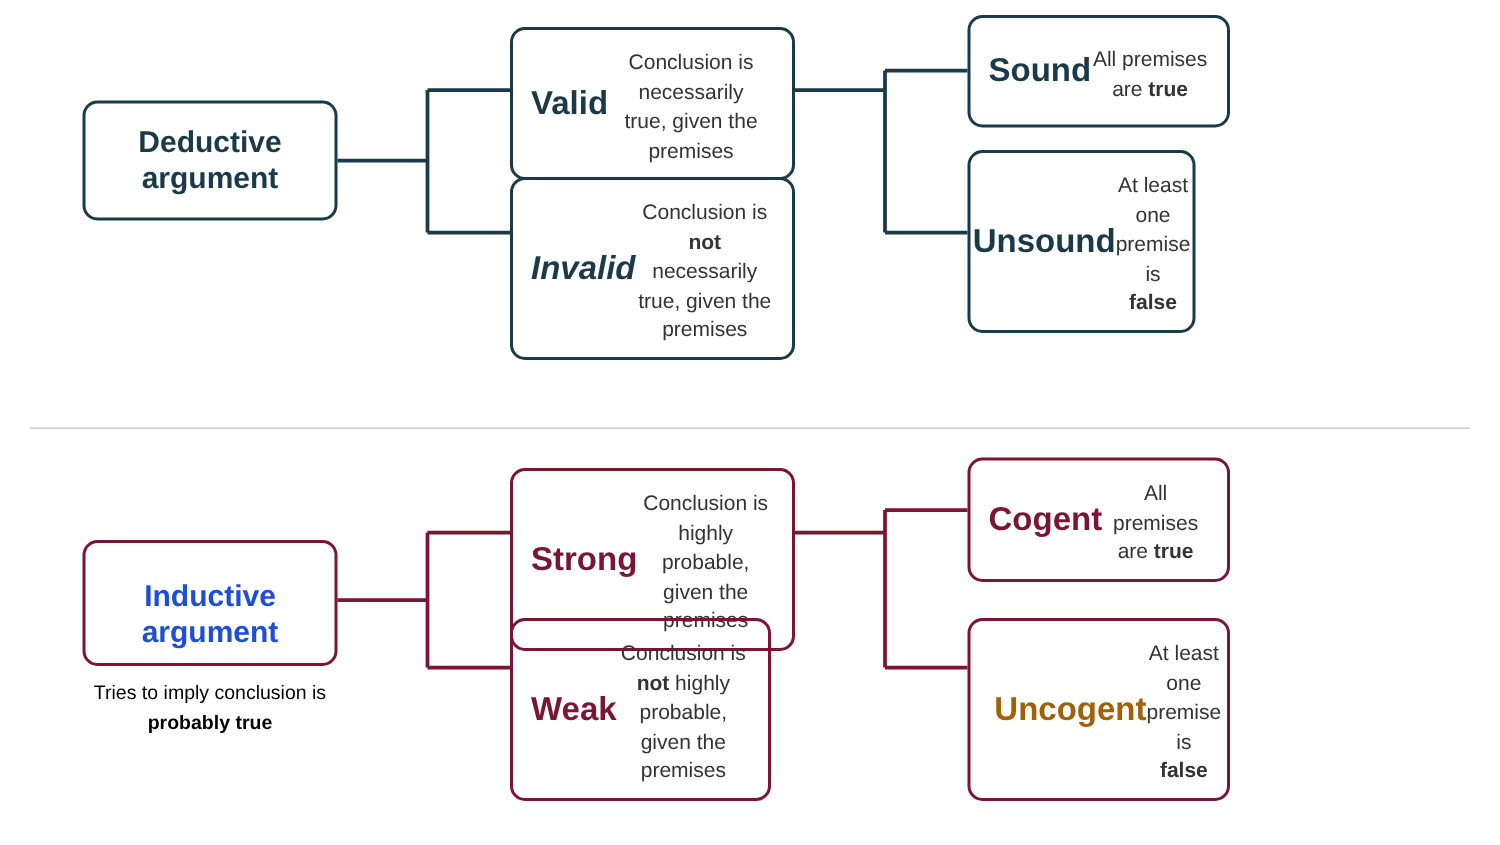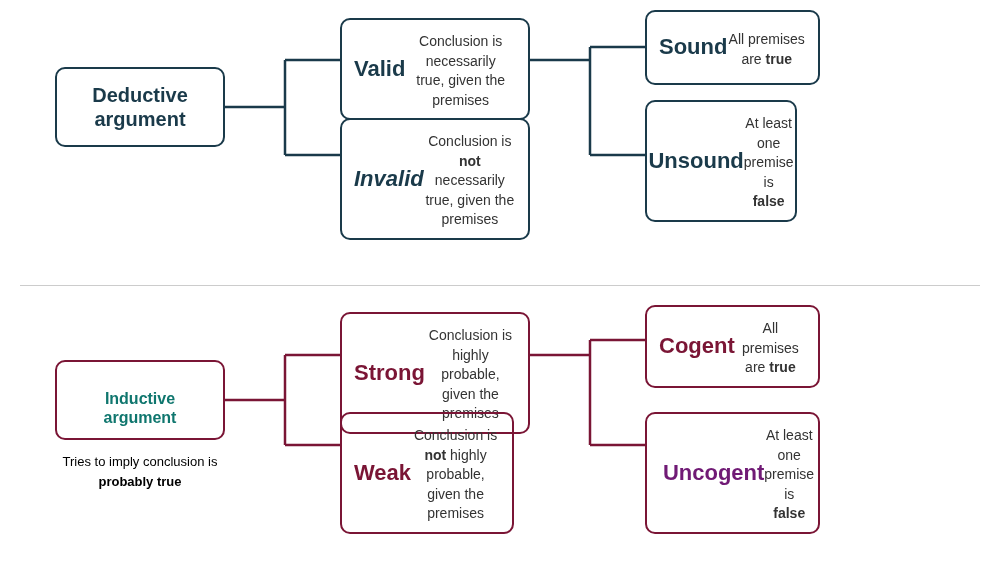--- a/index.html
+++ b/index.html
@@ -114,21 +114,21 @@
   </div>
 
   <div class="node deductive deductive-border" style="left:645px; top:100px; width:152px; min-height:75px;">
     <div class="node-title" style="color:#1a3a4a;">Unsound</div>
     <div class="node-sub" style="color:#333;">At least one premise is<br><strong>false</strong></div>
   </div>
 
   <div style="position:absolute; top:285px; left:20px; right:20px; height:1px; background:#ccc;"></div>
 
   <div class="node inductive inductive-border" style="left:55px; top:360px; width:170px; min-height:80px;">
-    <div class="node-title" style="font-size:16px; color:#0f766e;margin-top:16px;">Inductive<br>argument</div>
+    <div class="node-title" style="font-size:20px; color:#1d4ed8;margin-top:16px;">Inductive<br>argument</div>
   </div>
   <div class="node-plain" style="left:35px; top:452px; width:210px;">
     Tries to imply conclusion is <span class="bold">probably true</span>
   </div>
 
   <div class="node inductive inductive-border" style="left:340px; top:312px; width:190px; min-height:80px;">
     <div class="node-title" style="color:#7a1535;">Strong</div>
     <div class="node-sub" style="color:#333;">Conclusion is highly<br>probable, given the premises</div>
   </div>
 
@@ -136,17 +136,17 @@
     <div class="node-title" style="color:#7a1535;">Weak</div>
     <div class="node-sub" style="color:#333;">Conclusion is <strong>not</strong> highly<br>probable, given the premises</div>
   </div>
 
   <div class="node inductive inductive-border" style="left:645px; top:305px; width:175px; min-height:75px;">
     <div class="node-title" style="color:#7a1535;">Cogent</div>
     <div class="node-sub" style="color:#333;">All premises are <strong>true</strong></div>
   </div>
 
   <div class="node inductive inductive-border" style="left:645px; top:412px; width:175px; min-height:75px;">
-    <div class="node-title" style="color:#701a75;margin-left:12px;">Uncogent</div>
+    <div class="node-title" style="color:#a16207;margin-left:12px;">Uncogent</div>
     <div class="node-sub" style="color:#333;">At least one premise is<br><strong>false</strong></div>
   </div>
 
 </div>
 
 </body></html>

